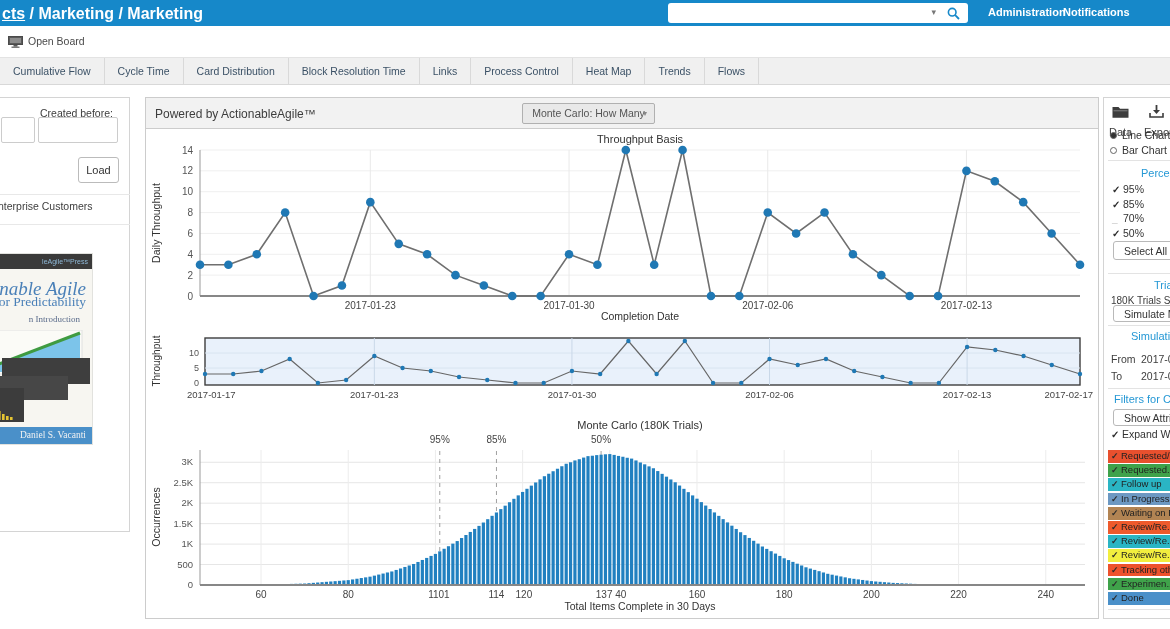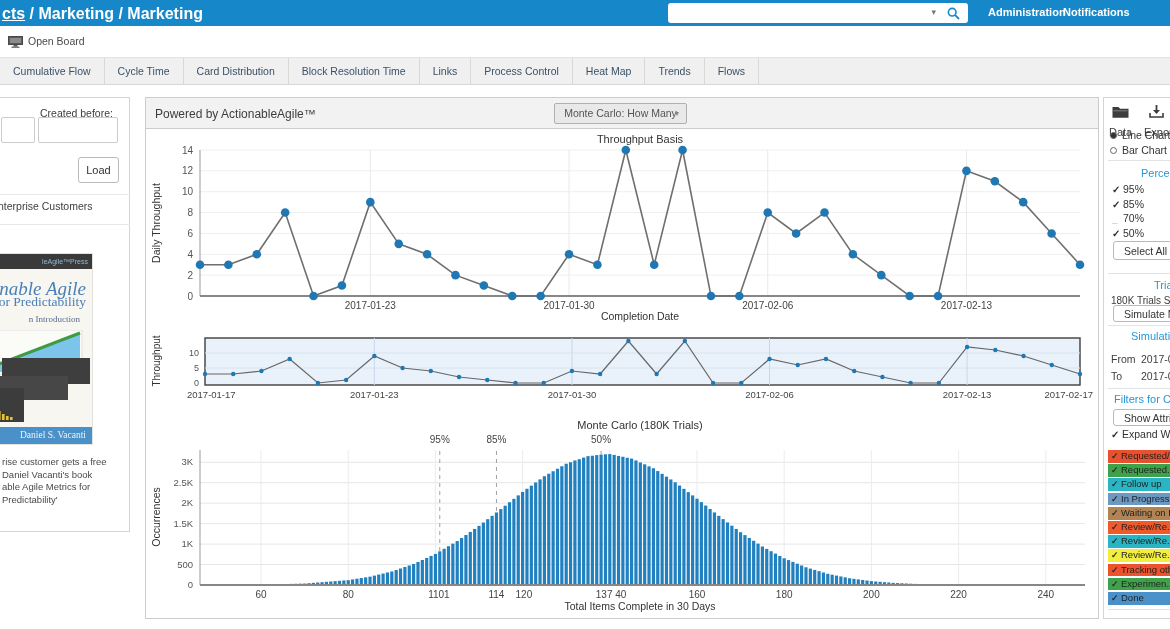--- a/index.html
+++ b/index.html
@@ -51,21 +51,21 @@
   .book-art { position:absolute; left:0; top:76px; width:130px; height:96px; }
   .book-author { position:absolute; left:0; bottom:0; width:130px; height:17px; background:#4a90c9;
     font-family:"Liberation Serif", serif; font-size:9.5px; color:#f2f2f2; text-align:right; padding:3px 6px 0 0; }
   .promo { position:absolute; left:2px; top:358px; width:124px; font-size:9.5px; color:#4a4a4a; line-height:12.7px; }
 
   
   .main-panel { position:absolute; left:145px; top:97px; width:954px; height:522px; background:#fff; border:1px solid #ccc; }
   .mp-header { position:absolute; left:0; top:0; width:952px; height:31px; background:#f2f2f2; border-bottom:1px solid #ccc; }
   .powered { position:absolute; left:9px; top:9px; font-size:12px; color:#3d3d3d; }
   .chart-select { position:absolute; left:376px; top:5px; width:133px; height:21px; background:#e9e9e9;
-    border:1px solid #b0b0b0; border-radius:2px; font-size:10.5px; color:#555; text-align:center; line-height:19px; cursor:pointer;margin-left:32px; }
+    border:1px solid #b0b0b0; border-radius:2px; font-size:10.5px; color:#555; text-align:center; line-height:19px; cursor:pointer; }
   .cs-caret { position:absolute; right:7px; top:0px; font-size:8px; color:#888; }
   #charts { position:absolute; left:0; top:31px; }
 
   
   .right-panel { position:absolute; left:1103px; top:97px; width:120px; height:522px; background:#fff;
     border:1px solid #d4d4d4; border-right:none; }
   .rp-div { position:absolute; left:4px; width:112px; border-top:1px solid #e3e3e3; }
   .icon-block { position:absolute; top:6px; text-align:center; cursor:pointer; }
   .ib-data { left:5px; width:22px; } .ib-export { left:40px; width:24px; }
   .icon-label { font-size:11px; color:#3d3d3d; margin-top:4px; }
@@ -171,26 +171,20 @@
             <rect x="32" y="76" width="2.6" height="14"></rect>
           <rect x="36" y="81" width="2.6" height="9"></rect>
             <rect x="40" y="84" width="2.6" height="6"></rect>
           <rect x="44" y="86" width="2.6" height="4"></rect>
             <rect x="48" y="87" width="2.6" height="3"></rect>
         </g>
       </svg>
     </div>
     <div class="book-author">Daniel S. Vacanti</div>
   </div>
-  <div class="promo" id="promo">
-      <div>rise customer gets a free</div>
-      <div>Daniel Vacanti's book</div>
-      <div>able Agile Metrics for</div>
-      <div>Predictability'</div>
-    </div>
 </div>
 
 <div class="main-panel">
   <div class="mp-header">
     <div class="powered">Powered by ActionableAgile™</div>
     <div class="chart-select">
       <span>Monte Carlo: How Many</span>
       <span class="cs-caret">▾</span>
     </div>
   </div>

